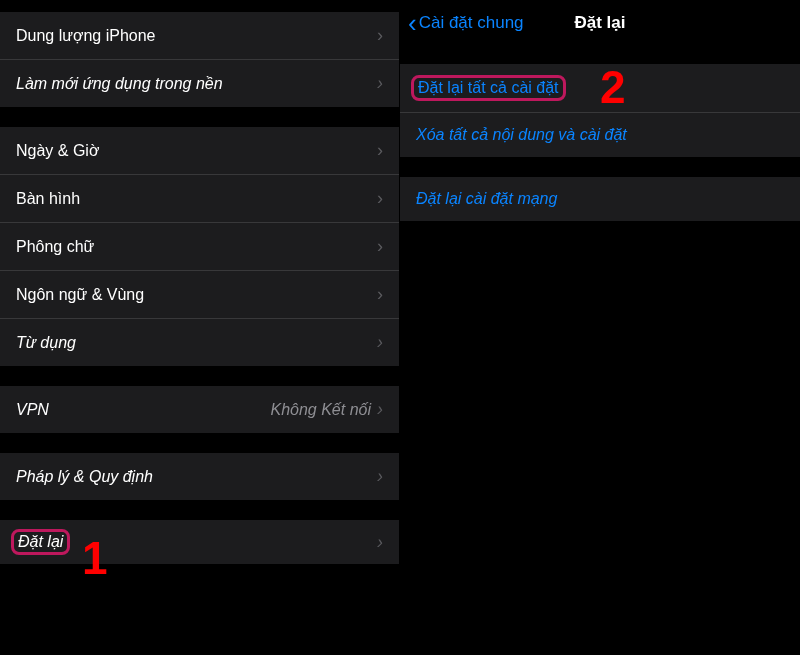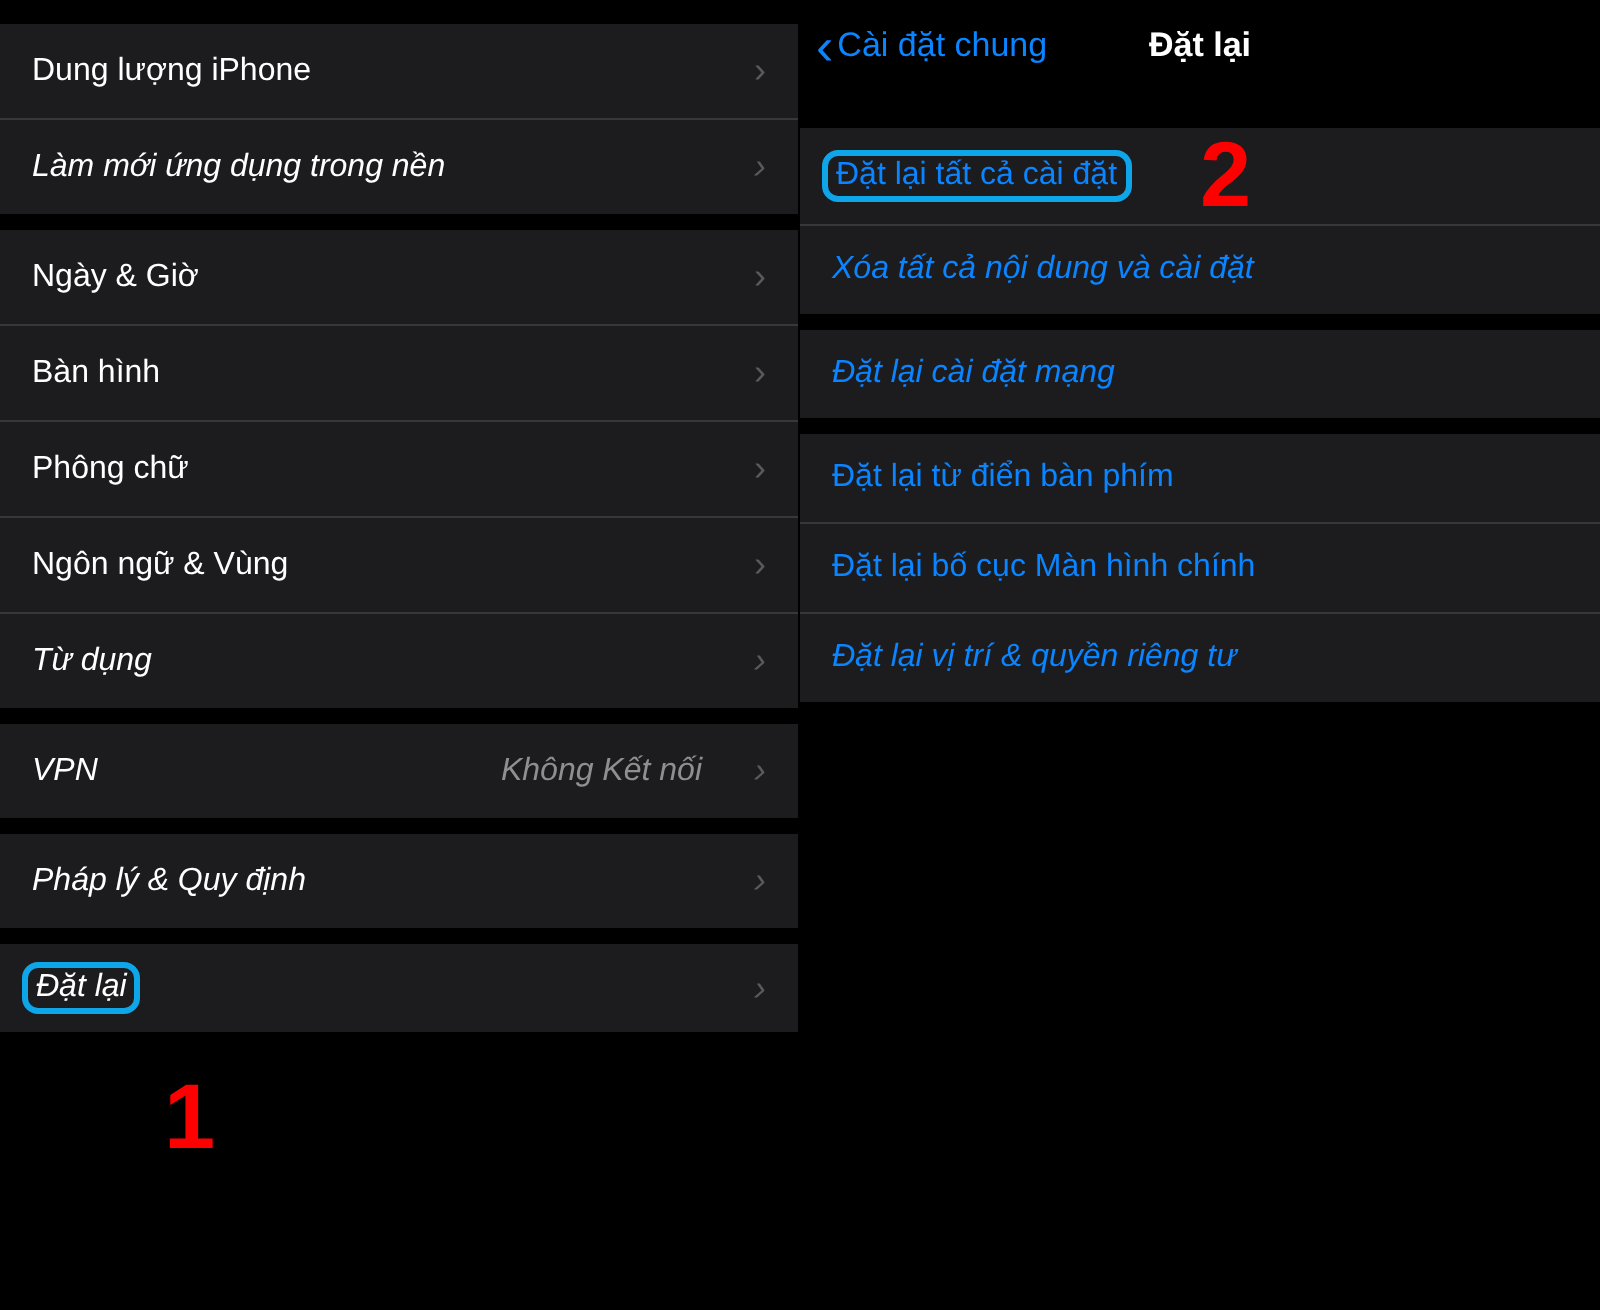--- a/index.html
+++ b/index.html
@@ -16,21 +16,21 @@
       overflow: hidden;
     }
     .panel {
       width: 400px;
       background: #000;
     }
     .panel-left {
       border-right: 1px solid #000;
     }
     .group {
-      margin-bottom: 8px;
+      margin-bottom: 20px;
       background: #e5e5e5;
     }
     .row {
       display: flex;
       align-items: center;
       justify-content: space-between;
       padding: 13px 16px;
       background: #1c1c1e;
       border-bottom: 0.5px solid #38383a;
       position: relative;
@@ -48,21 +48,20 @@
       font-size: 16px;
     }
     .row-value {
       color: #8e8e93;
       font-size: 16px;
       margin-right: 6px;
     }
     .row-right {
       display: flex;
       align-items: center;
-      gap: 20px;
     }
     .chevron {
       color: #5a5a5e;
       font-size: 18px;
       font-weight: 300;
     }
     .header {
       display: flex;
       align-items: center;
       padding: 10px 8px 14px 8px;
@@ -83,21 +82,21 @@
     }
     .header-title {
       color: #fff;
       font-size: 17px;
       font-weight: 600;
       position: absolute;
       left: 50%;
       transform: translateX(-50%);
     }
     .highlight-box {
-      border: 3px solid #0ea5e9;
+      border: 3px solid #be185d;
       border-radius: 8px;
       padding: 1px 4px;
       margin: -2px -5px;
     }
     .marker {
       position: absolute;
       color: #ff0000;
       font-size: 46px;
       font-weight: 900;
       font-family: Arial, sans-serif;
@@ -202,27 +201,16 @@
       <span class="row-label-blue">Xóa tất cả nội dung và cài đặt</span>
     </div>
   </div>
 
   <div class="group">
     <div class="row">
       <span class="row-label-blue">Đặt lại cài đặt mạng</span>
     </div>
   </div>
 
-  <div class="group">
-    <div class="row">
-      <span class="row-label-blue">Đặt lại từ điển bàn phím</span>
-    </div>
-    <div class="row">
-      <span class="row-label-blue">Đặt lại bố cục Màn hình chính</span>
-    </div>
-    <div class="row">
-      <span class="row-label-blue">Đặt lại vị trí &amp; quyền riêng tư</span>
-    </div>
-  </div>
 </div>
 
 <div class="marker marker-1">1</div>
 <div class="marker marker-2">2</div>
 
 </body></html>

